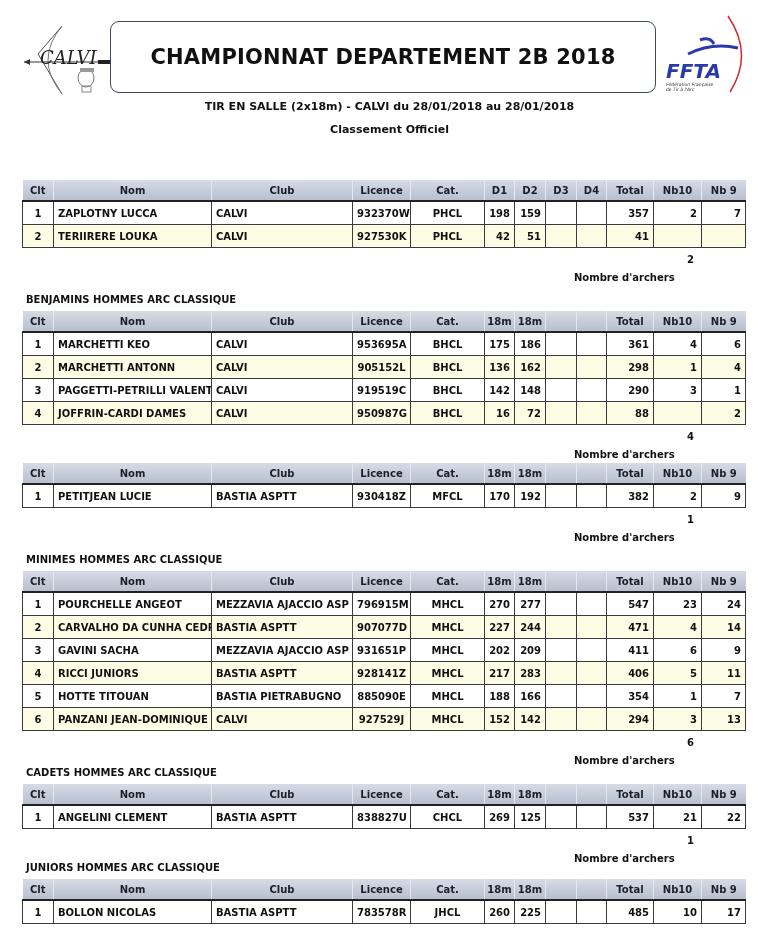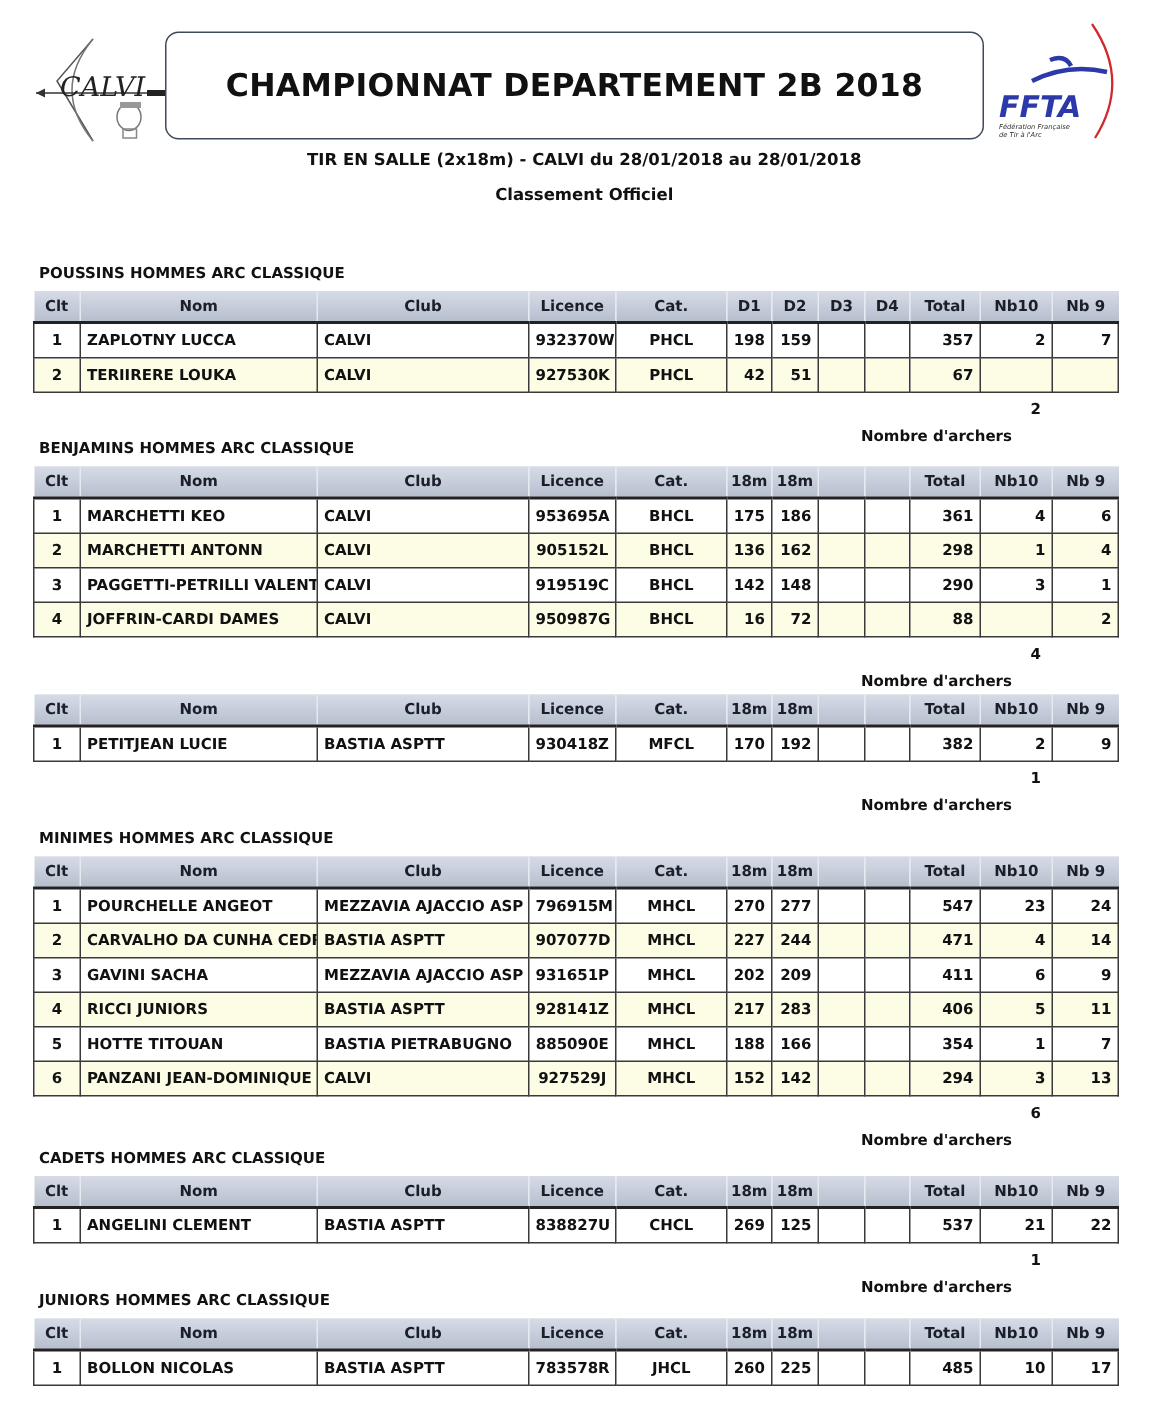--- a/index.html
+++ b/index.html
@@ -81,21 +81,20 @@
   <text x="4" y="64" font-size="20" font-weight="bold" font-style="italic" font-family="DejaVu Sans, sans-serif" fill="#2b3aa8">FFTA</text>
   <text x="4" y="72" font-size="4.5" font-style="italic" font-family="DejaVu Sans, sans-serif" fill="#333">Fédération Française</text>
   <text x="4" y="77" font-size="4.5" font-style="italic" font-family="DejaVu Sans, sans-serif" fill="#333">de Tir à l'Arc</text>
 </svg>
 
 <div class="subtitle s1">TIR EN SALLE (2x18m) - CALVI du 28/01/2018 au 28/01/2018</div>
 <div class="subtitle s2">Classement Officiel</div>
 
 <div id="sections">
     <div class="section" style="top: 176px;">
-      <div class="section-title">POUSSINS HOMMES ARC CLASSIQUE</div>
       <table>
         <colgroup>
           <col style="width: 31px;">
           <col style="width: 158px;">
           <col style="width: 141px;">
           <col style="width: 58px;">
           <col style="width: 74px;">
           <col style="width: 30px;">
           <col style="width: 31px;">
           <col style="width: 31px;">
@@ -138,21 +137,21 @@
           <tr class="alt">
             <td class="c">2</td>
             <td class="l">TERIIRERE LOUKA</td>
             <td class="l">CALVI</td>
             <td class="c">927530K</td>
             <td class="c">PHCL</td>
             <td class="r">42</td>
             <td class="r">51</td>
             <td class="r"></td>
             <td class="r"></td>
-            <td class="r">67</td>
+            <td class="r">41</td>
             <td class="r"></td>
             <td class="r"></td>
           </tr>
         </tbody>
       </table>
       <div class="count">
         <span class="lbl">Nombre d'archers</span>
         <span class="val">2</span>
       </div>
     </div>

